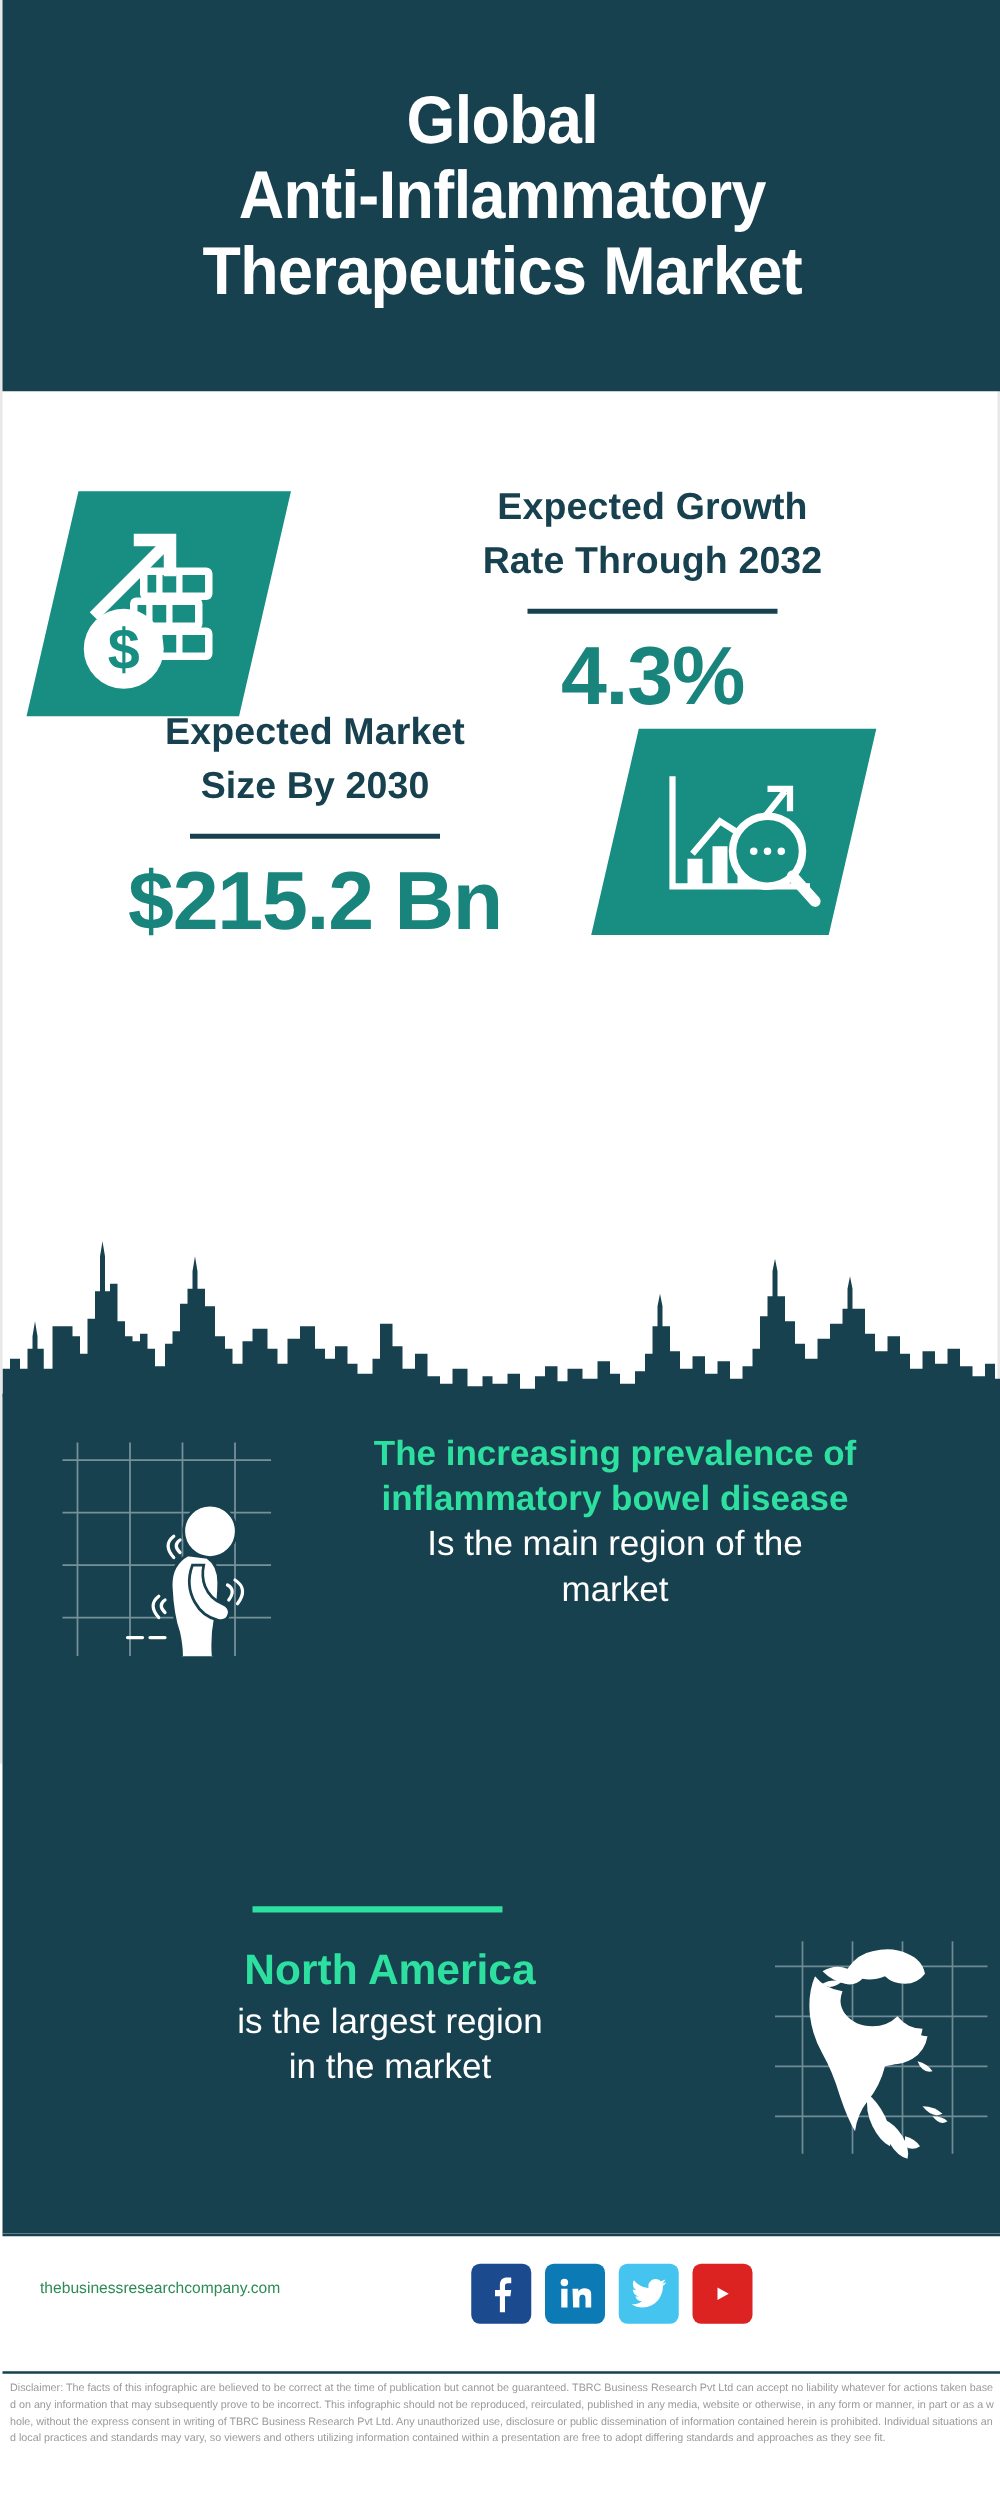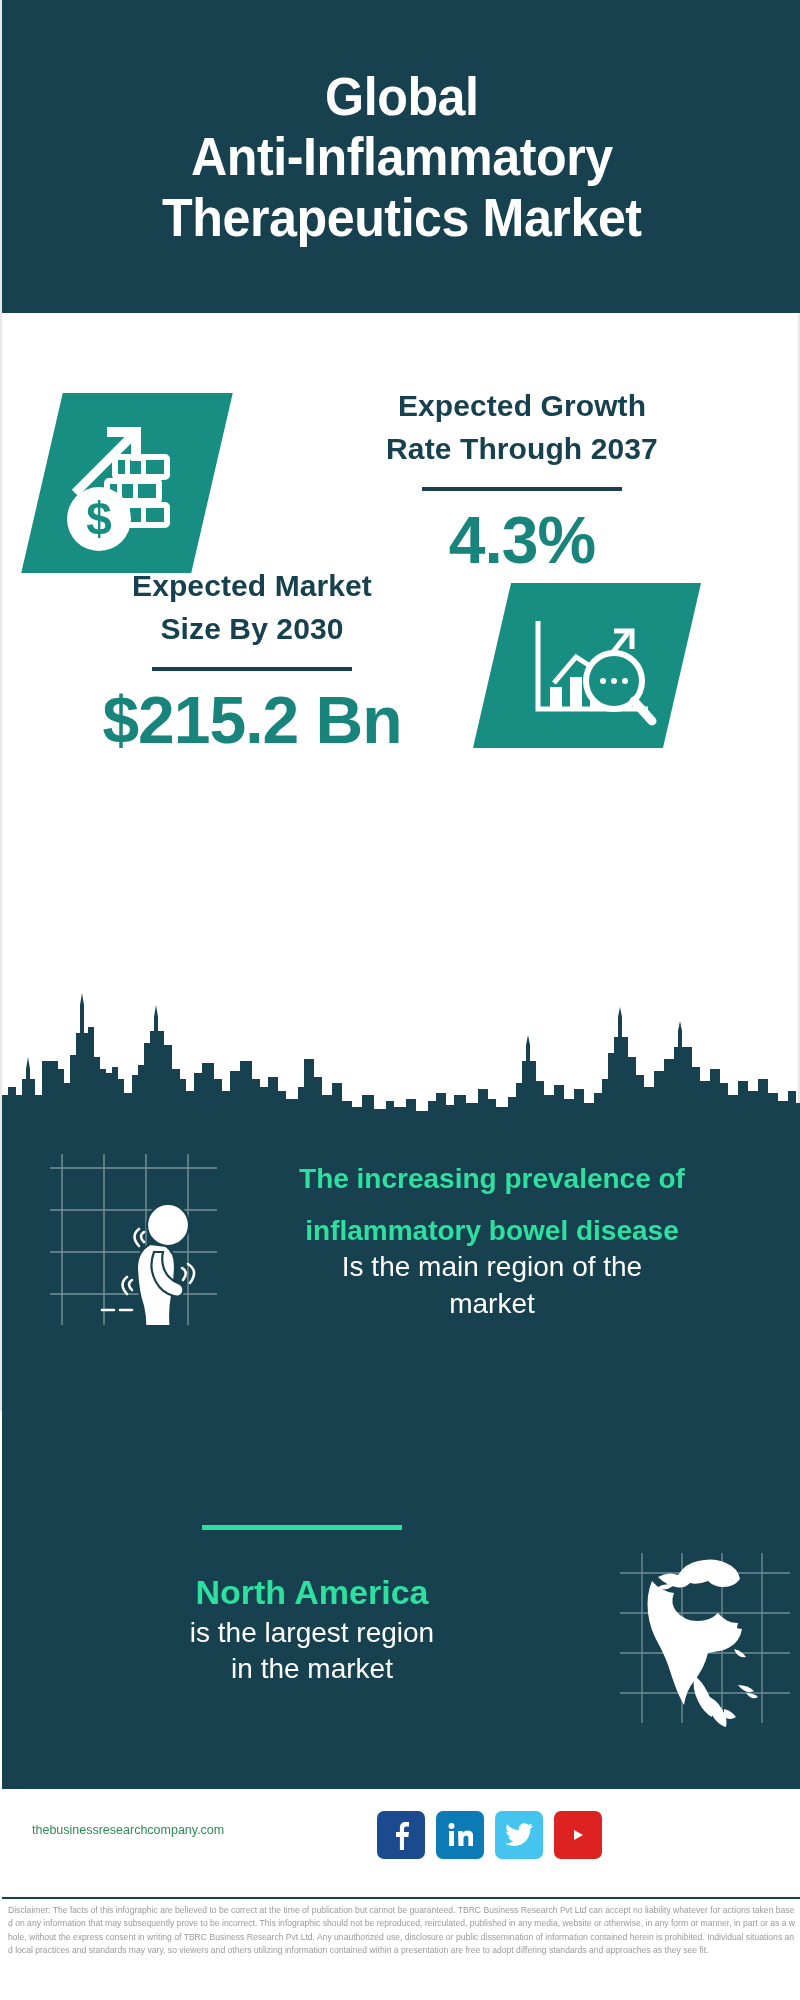--- a/index.html
+++ b/index.html
@@ -63,21 +63,20 @@
   }
   .skyline{position:absolute;left:0;top:983px;width:800px;height:135px;}
 
   
   .driver{position:absolute;left:0;top:1145px;width:800px;height:230px;}
   .icon-person-wrap{position:absolute;left:30px;top:-5px;width:185px;height:185px;}
   .driver-text{position:absolute;left:200px;top:0px;width:580px;text-align:center;}
   .hl-green{
     color:#2ee0a0;font-weight:bold;font-size:28px;line-height:1.28;
     font-family:"Liberation Sans Narrow","Liberation Sans",sans-serif;
-    margin-top:16px;
   }
   .body-white{
     color:#ffffff;font-weight:normal;font-size:28px;line-height:1.32;
     font-family:"Liberation Sans Narrow","Liberation Sans",sans-serif;
   }
   .rule-green{
     position:absolute;left:200px;top:1525px;width:200px;height:5px;background:#2ee0a0;
   }
 
   
@@ -138,21 +137,21 @@
           <rect x="86" y="86" width="5" height="20"></rect>
         <rect x="68" y="110" width="52" height="20" rx="2" fill="none" stroke="#fff" stroke-width="6"></rect>
         <rect x="78" y="110" width="5" height="20"></rect>
           <rect x="94" y="110" width="5" height="20"></rect>
         <circle cx="52" cy="124" r="32"></circle>
         <text x="52" y="140" font-size="46" font-weight="bold" fill="#188d82" text-anchor="middle" font-family="Liberation Sans, sans-serif">$</text>
       </g>
     </svg>
     <div class="growth-text">
       <div class="lbl-dark">Expected Growth</div>
-      <div class="lbl-dark">Rate Through 2037</div>
+      <div class="lbl-dark">Rate Through 2032</div>
       <div class="rule-dark"></div>
       <div class="big-teal">4.3%</div>
     </div>
   </div>
 
   <div class="size-row">
     <div class="size-text">
       <div class="lbl-dark">Expected Market</div>
       <div class="lbl-dark">Size By 2030</div>
       <div class="rule-dark"></div>

